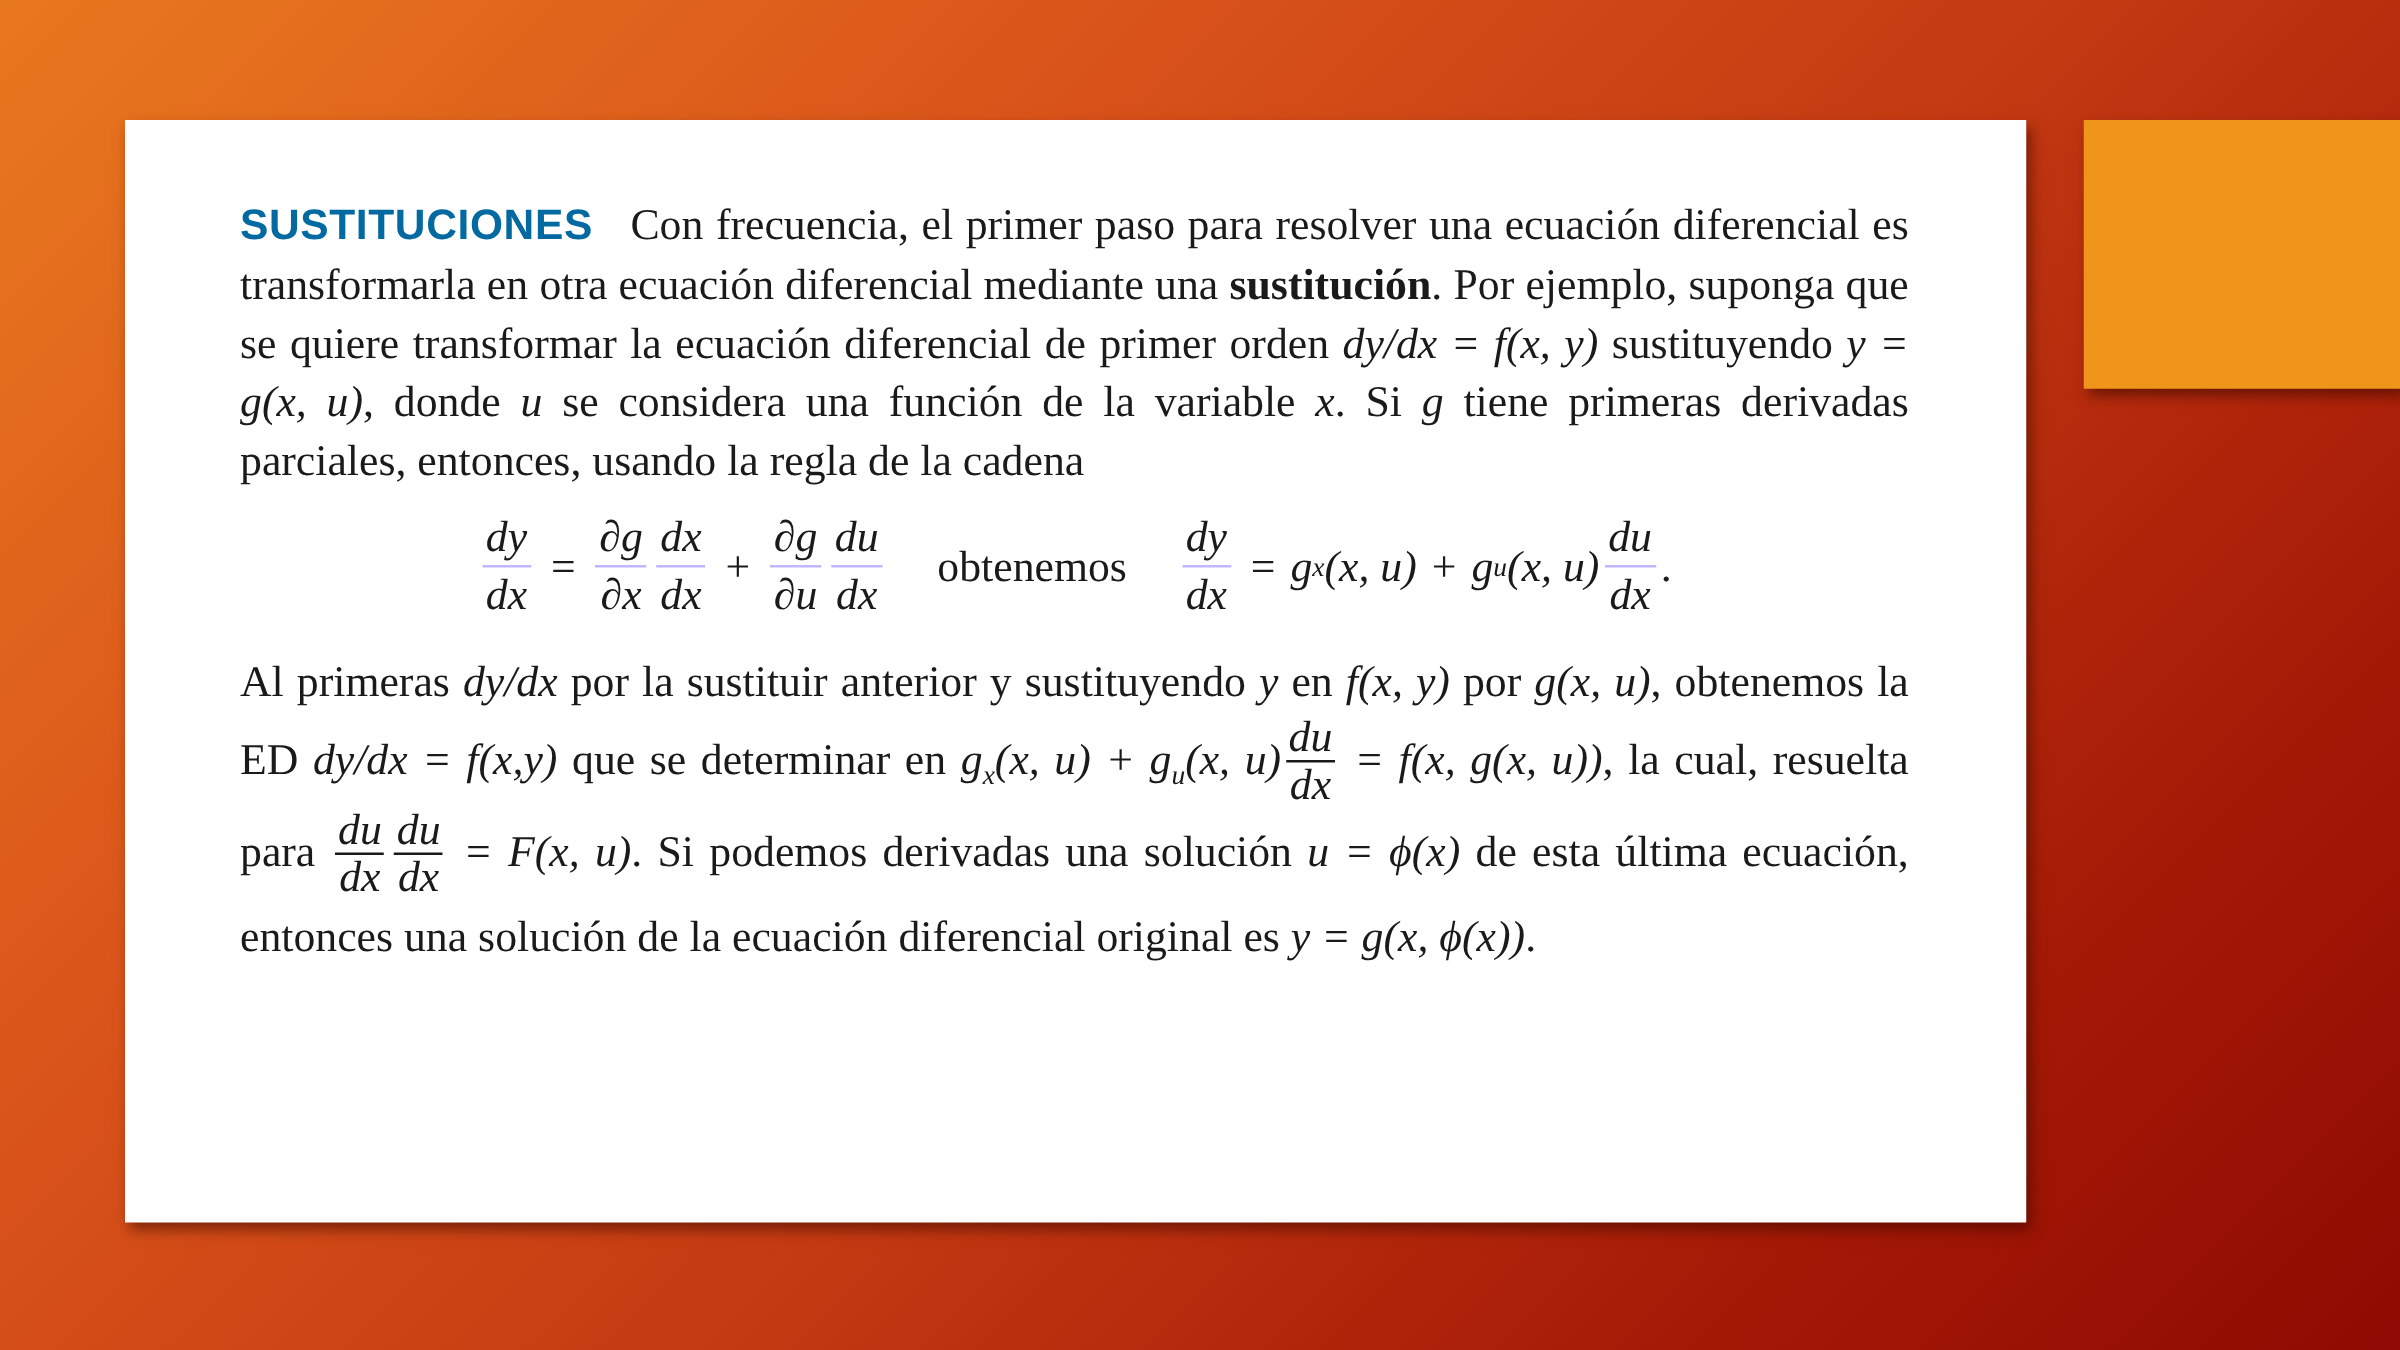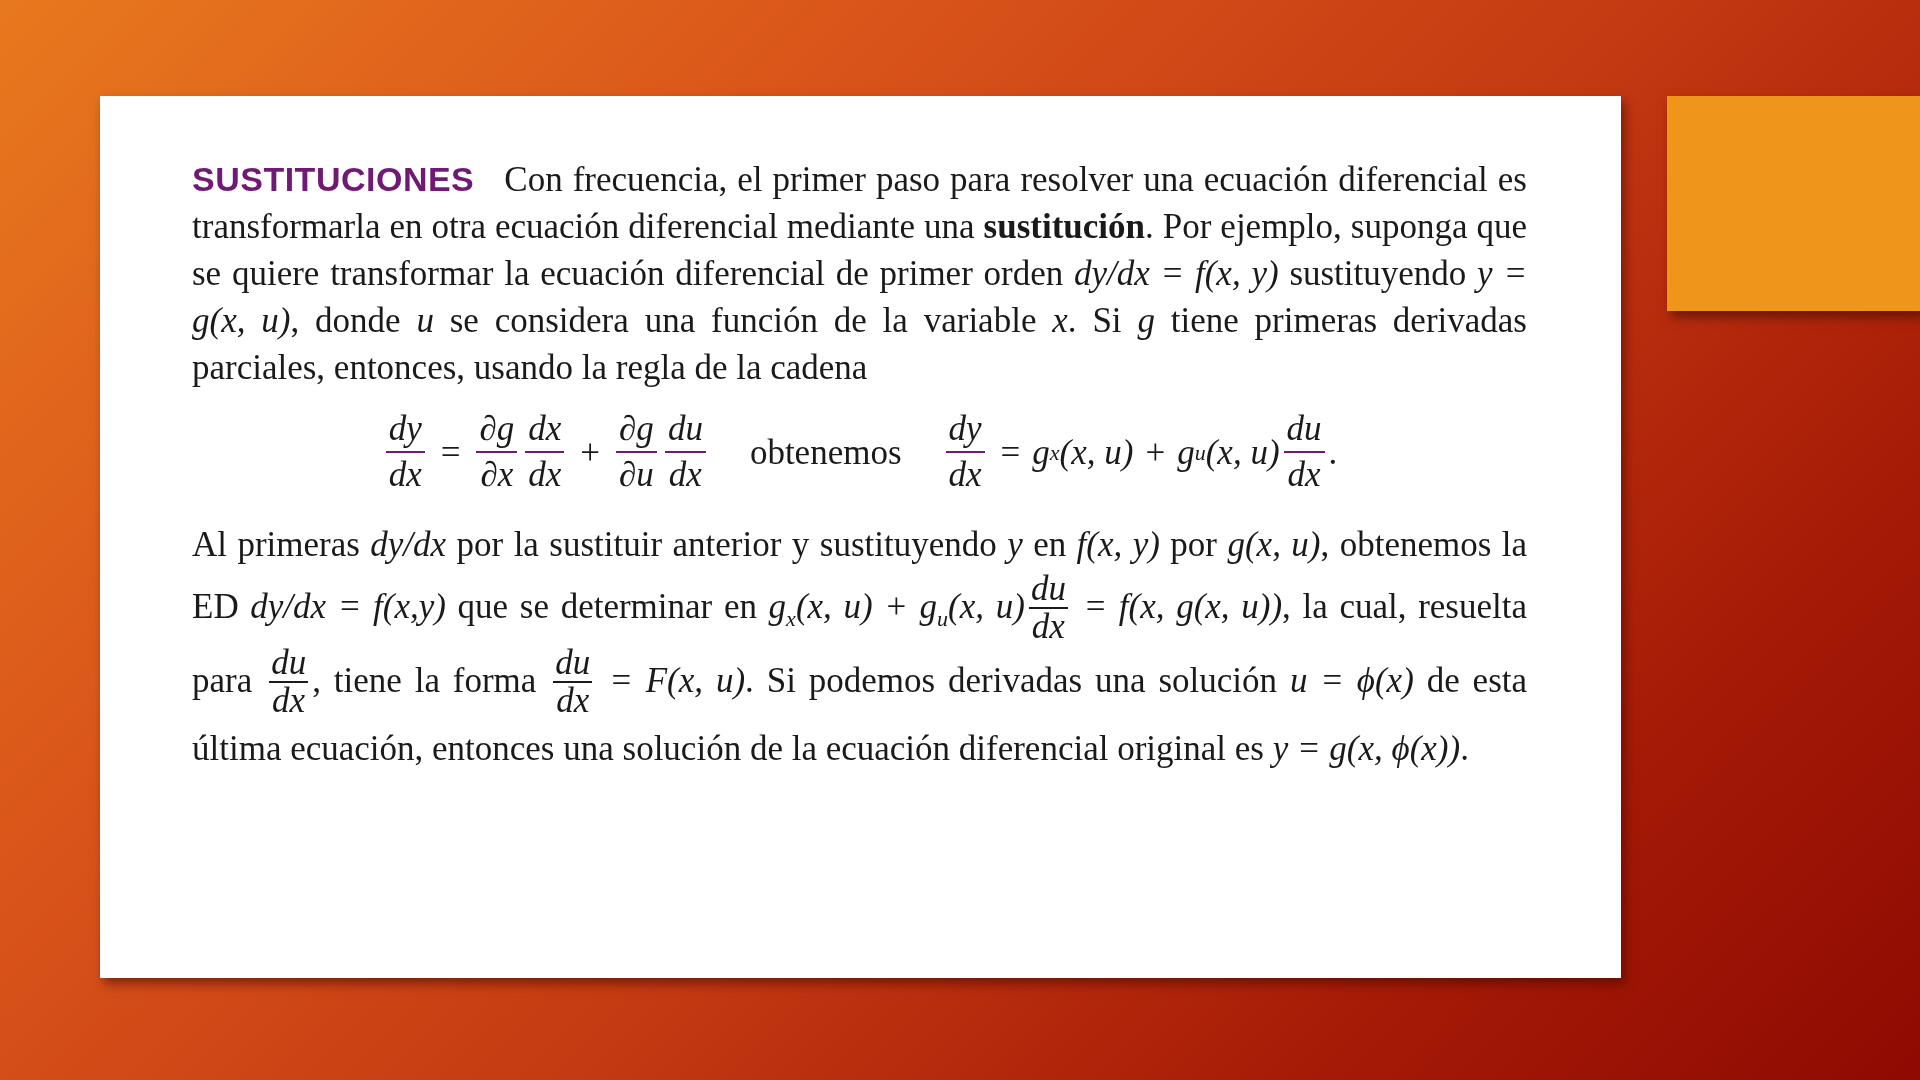--- a/index.html
+++ b/index.html
@@ -19,34 +19,34 @@
       box-shadow: 4px 6px 10px rgba(60, 10, 0, 0.6);
     }
     .content {
       position: absolute; left: 92px; top: 60px; width: 1335px;
       color: #1a1a1a; font-size: 35px; line-height: 47px;
       text-align: justify;
     }
     .content p { margin: 0; }
     .heading {
       font-family: "Liberation Sans", "DejaVu Sans", sans-serif;
-      color: #701a75; font-weight: bold; font-size: 34px; letter-spacing: 0.5px;
+      color: #0369a1; font-weight: bold; font-size: 34px; letter-spacing: 0.5px;
       margin-right: 30px;
     }
     .bold { font-weight: bold; margin-top: 20px; }
     i, .m { font-style: italic; }
     .display {
       display: flex; align-items: center; justify-content: center;
       margin: 6px 0 10px 0; font-size: 35px; height: 110px;
     }
     .frac {
       display: inline-flex; flex-direction: column; align-items: center;
       vertical-align: middle; margin: 0 4px; font-style: italic;
     }
-    .frac .num { border-bottom: 2px solid #701a75; padding: 0 3px; line-height: 44px; }
+    .frac .num { border-bottom: 2px solid #c4b5fd; padding: 0 3px; line-height: 44px; }
     .frac .den { padding: 0 3px; line-height: 44px; }
     .op { margin: 0 12px; }
     .gap { display: inline-block; width: 40px; }
     sub { font-size: 22px; }
     .line-frac { line-height: 68px; }
     .indent { text-indent: 70px; margin-top: 10px !important; }
     .tfrac {
       display: inline-flex; flex-direction: column; align-items: center;
       vertical-align: middle; font-style: italic; margin: 0 4px;
       position: relative; top: -2px;
@@ -109,21 +109,21 @@
         <span>.</span>
     </div>
 
     <p class="line-frac" style="line-height:56px;">
       <span>Al primeras </span><i>dy/dx</i><span> por la sustituir anterior y sustituyendo </span><i>y</i><span> en </span><i>f(x, y)</i><span> por </span><i>g(x, u)</i><span>, obtenemos la ED </span><i>dy/dx = f(x,y)</i><span> que se determinar en </span><i>g</i><sub class="m">x</sub><i>(x, u) + </i><i>g</i><sub class="m">u</sub><i>(x, u)</i><span class="tfrac">
           <span class="num">du</span>
           <span class="den">dx</span>
         </span><i> = f(x, g(x, u))</i><span>, la cual, resuelta para </span><span class="tfrac">
           <span class="num">du</span>
           <span class="den">dx</span>
-        </span><span>, tiene la forma </span><span class="tfrac">
+        </span><span class="tfrac">
           <span class="num">du</span>
           <span class="den">dx</span>
         </span><i> = F(x, u)</i><span>. Si podemos derivadas una solución </span><i>u = ϕ(x)</i><span> de esta última ecuación, entonces una solución de la ecuación diferencial original es </span><i>y = g(x, ϕ(x))</i><span>.</span>
     </p>
 
 
   </div>
 </div>
 
 <div class="accent"></div>

